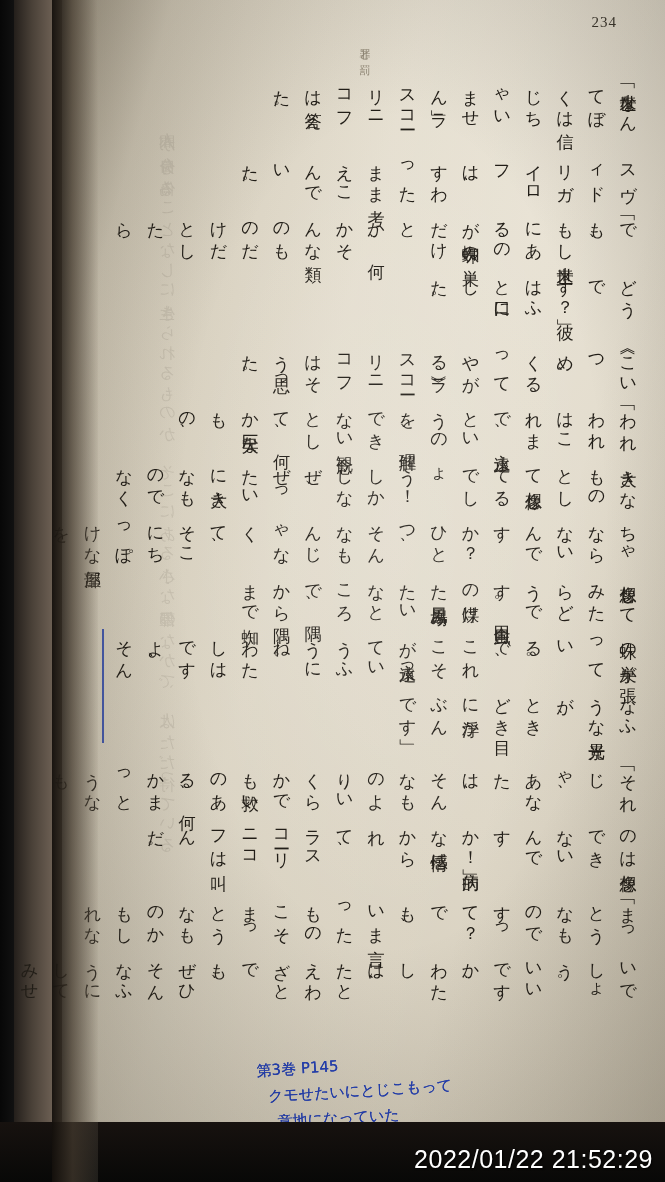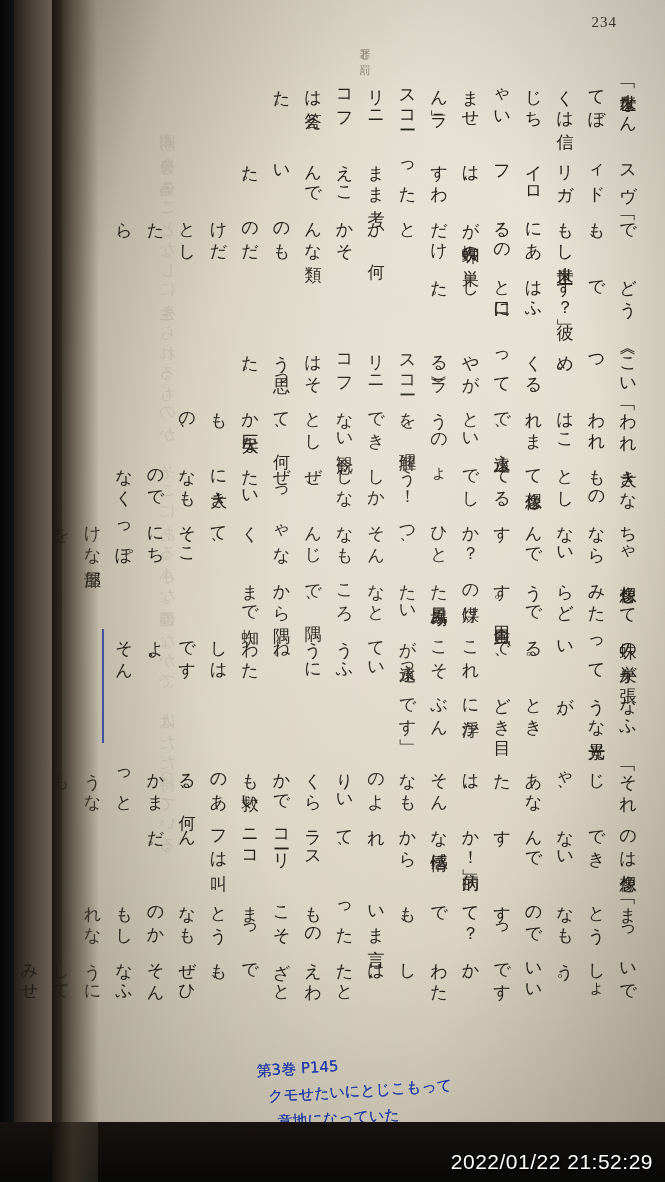--- a/index.html
+++ b/index.html
@@ -162,21 +162,21 @@
   .hw2 { margin-left: 10px; }
   .hw3 { margin-left: 18px; }
 
   
   .timestamp {
     position: absolute;
     right: 12px;
     bottom: 8px;
     color: #ffffff;
     font-family: "Liberation Sans", sans-serif;
-    font-size: 21px;
+    font-size: 25px;
     letter-spacing: 0.5px;
     text-shadow: 1px 1px 2px rgba(0,0,0,0.85);
   }
 </style>
 </head>
 <body>
 
 <div id="page">
 
   <div class="dark-surface"></div>

